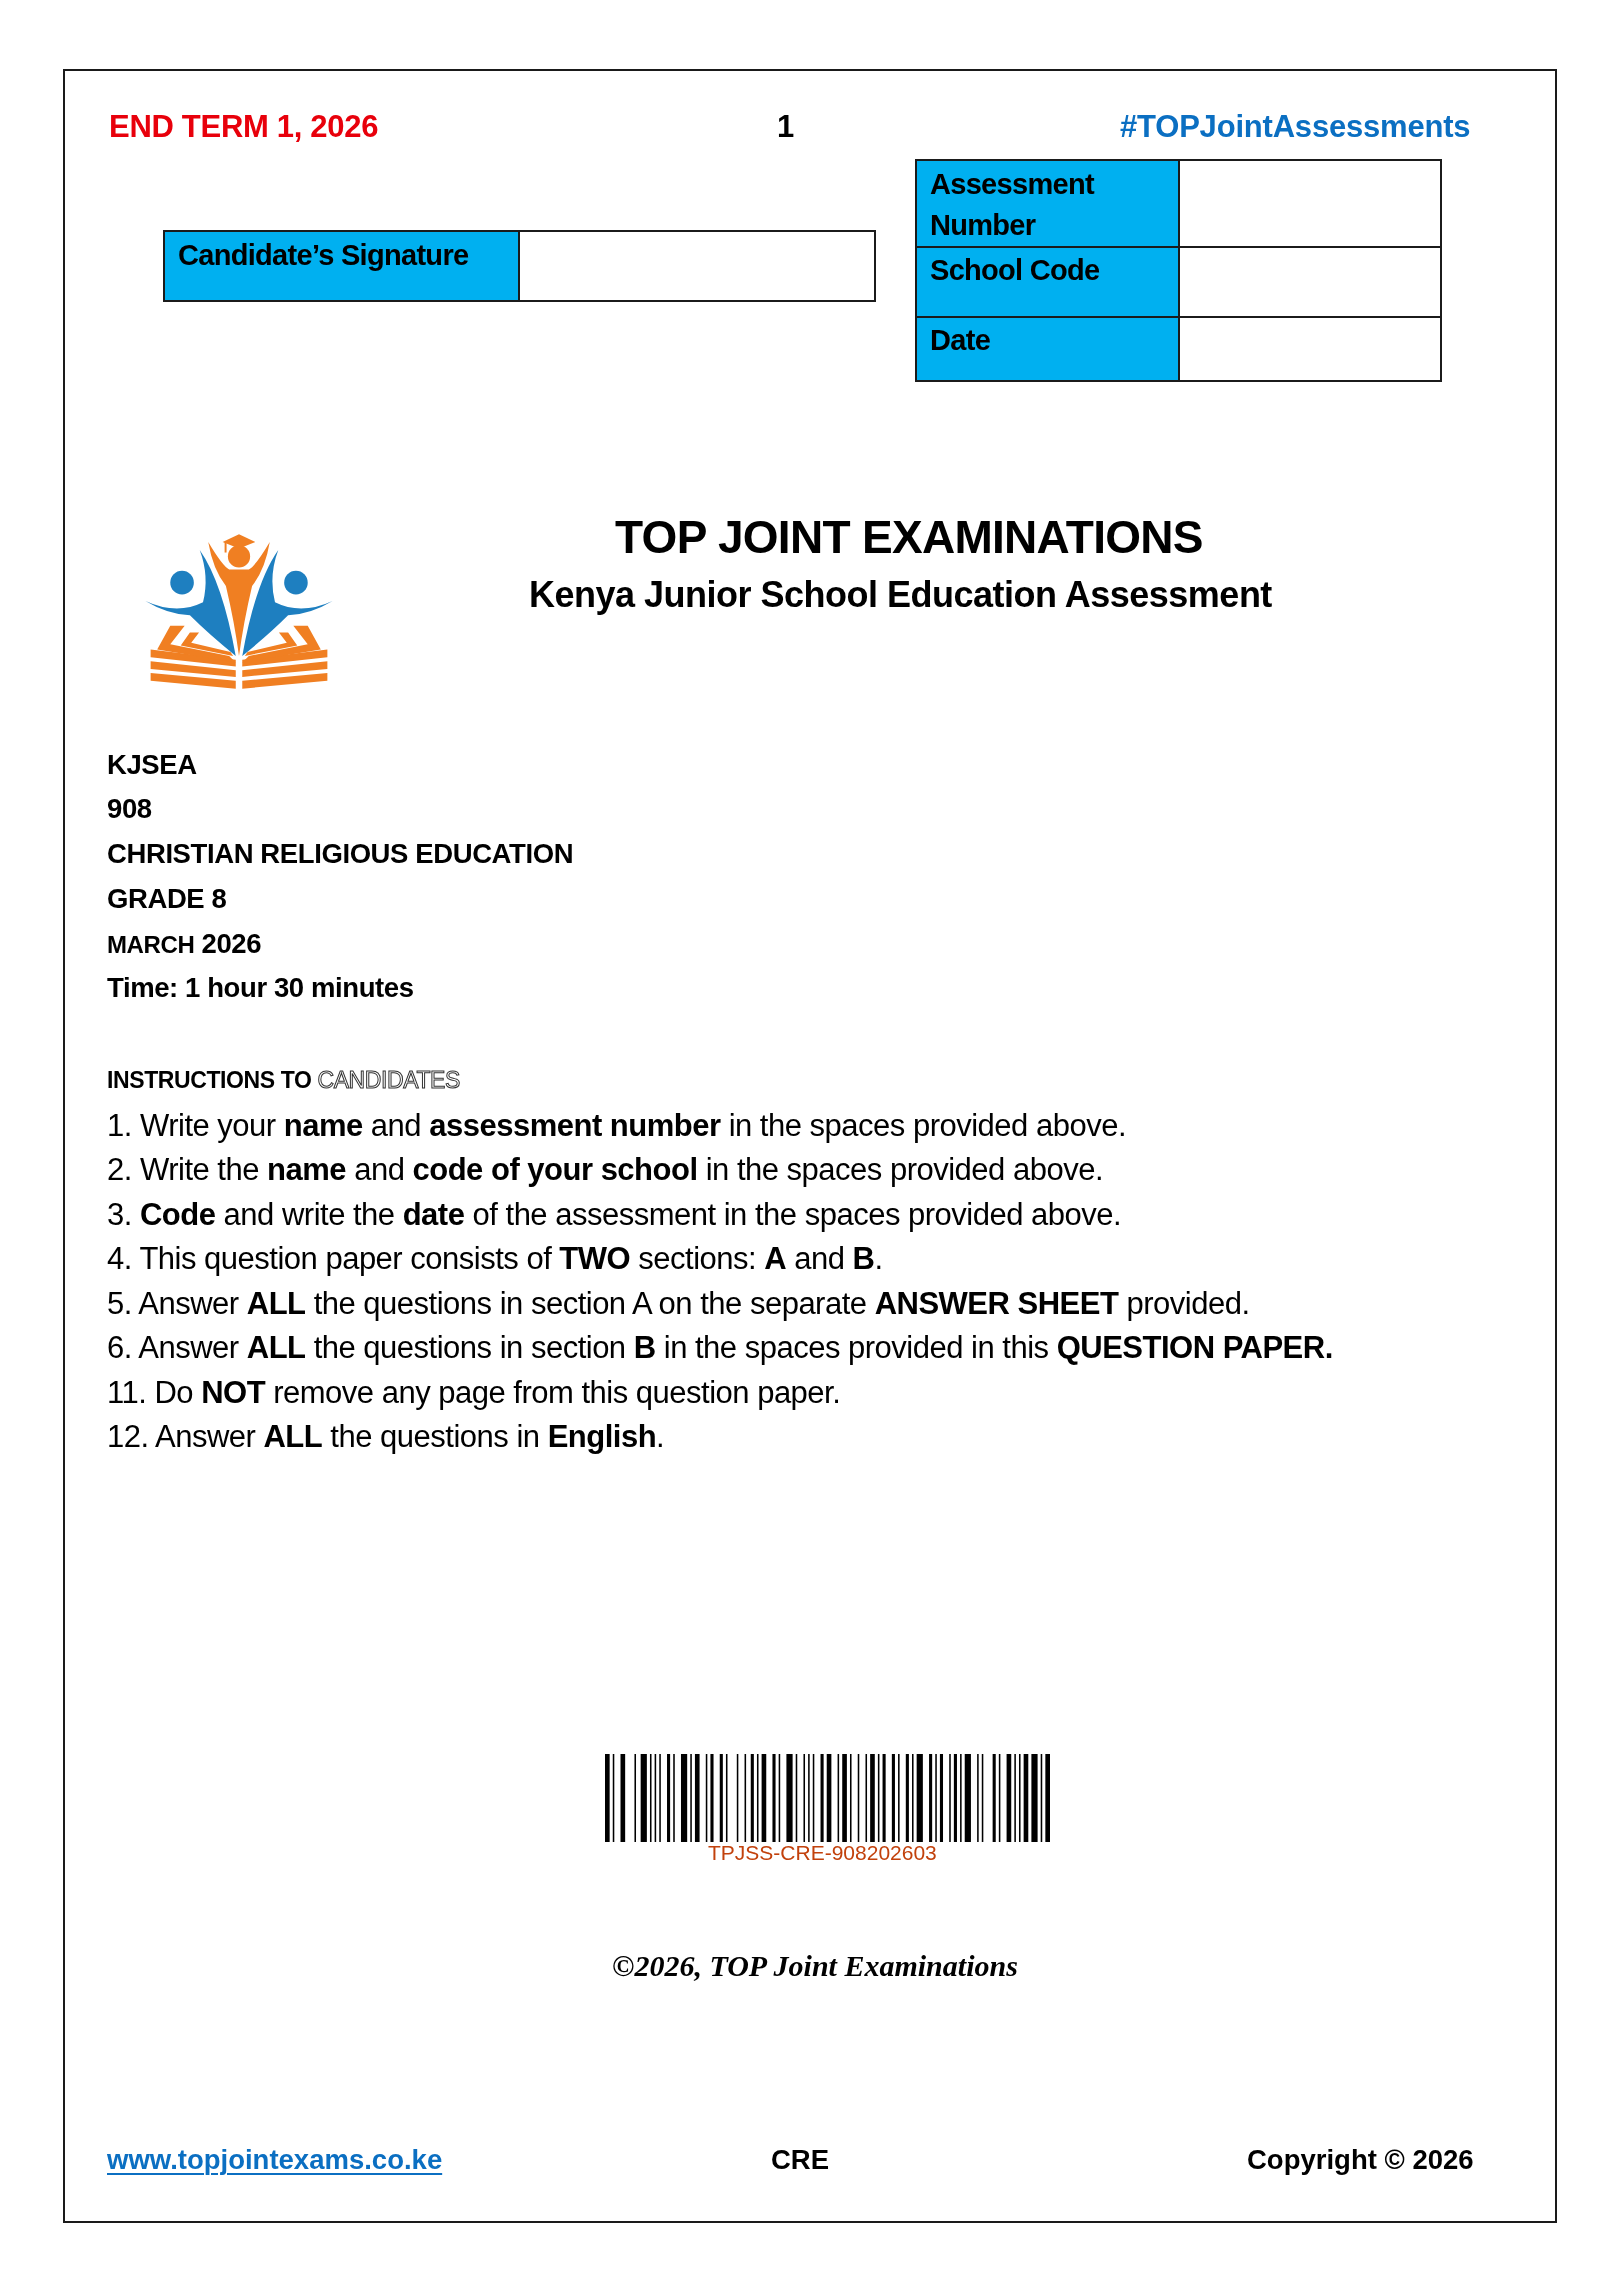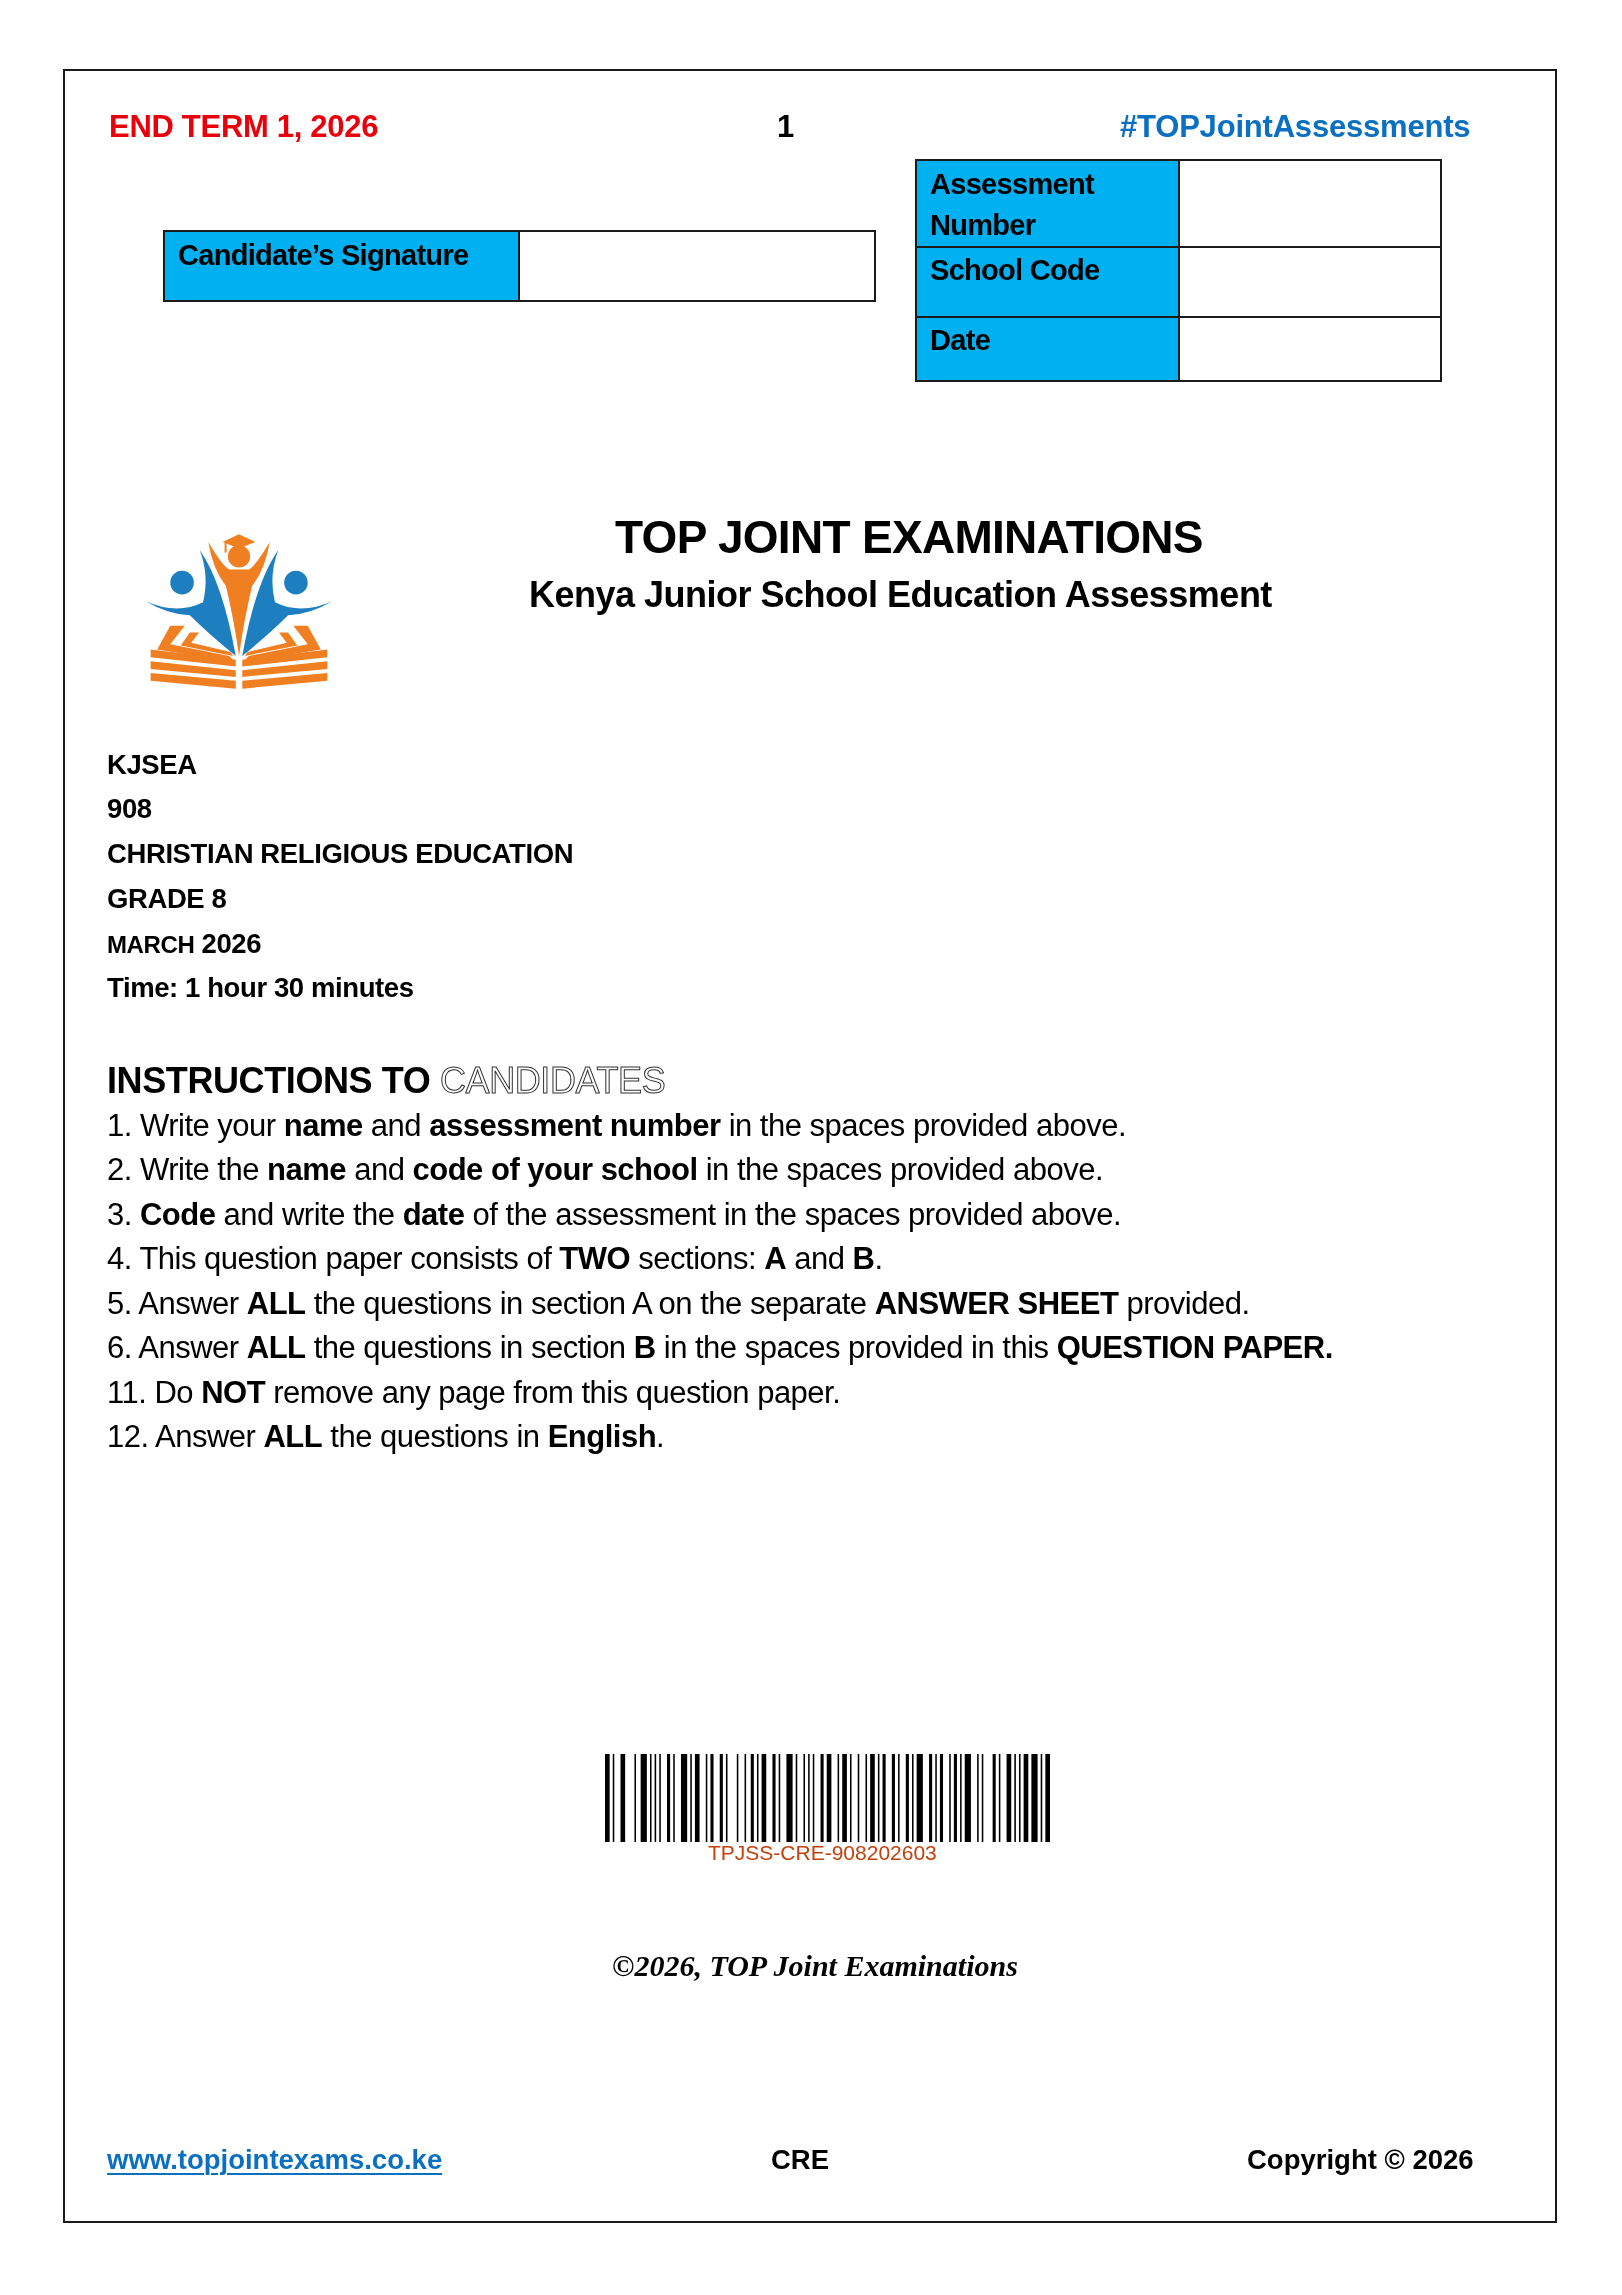--- a/index.html
+++ b/index.html
@@ -35,21 +35,21 @@
   #tbl-right tr.r3 td { height: 62px; }
 
   .logo { position: absolute; left: 131px; top: 504px; width: 216px; height: 190px; }
 
   .title-main { left: 615px; top: 510px; font-size: 46px; font-weight: bold; letter-spacing: -0.7px; line-height: 55px; }
   .title-sub { left: 529px; top: 569px; font-size: 36px; font-weight: bold; letter-spacing: -0.5px; line-height: 52px; }
 
   .meta { left: 107px; font-size: 27.5px; font-weight: bold; line-height: 39px; letter-spacing: -0.4px; }
   .meta-small { font-size: 24px; }
 
-  .instr-head { left: 107px; top: 1061px; font-size: 36px; line-height: 39px; letter-spacing: -0.4px; }
+  .instr-head { left: 107px; top: 1061px; font-size: 23px; line-height: 39px; letter-spacing: -0.4px; }
   .instr-head b { font-weight: bold; }
   .outline { color: #ffffff; -webkit-text-stroke: 1px #333333; font-weight: normal; }
 
   .instr { left: 107px; font-size: 31px; line-height: 39px; letter-spacing: -0.5px; }
   .instr b { font-weight: bold; }
 
   .barcode { position: absolute; left: 605px; top: 1754px; width: 445px; height: 88px; }
   .barcode-text { left: 708px; top: 1840px; font-size: 21px; line-height: 26px; color: #c2410c; }
 
   .copyright-center { left: 612px; top: 1946px; font-family: "Liberation Serif", "DejaVu Serif", serif;

